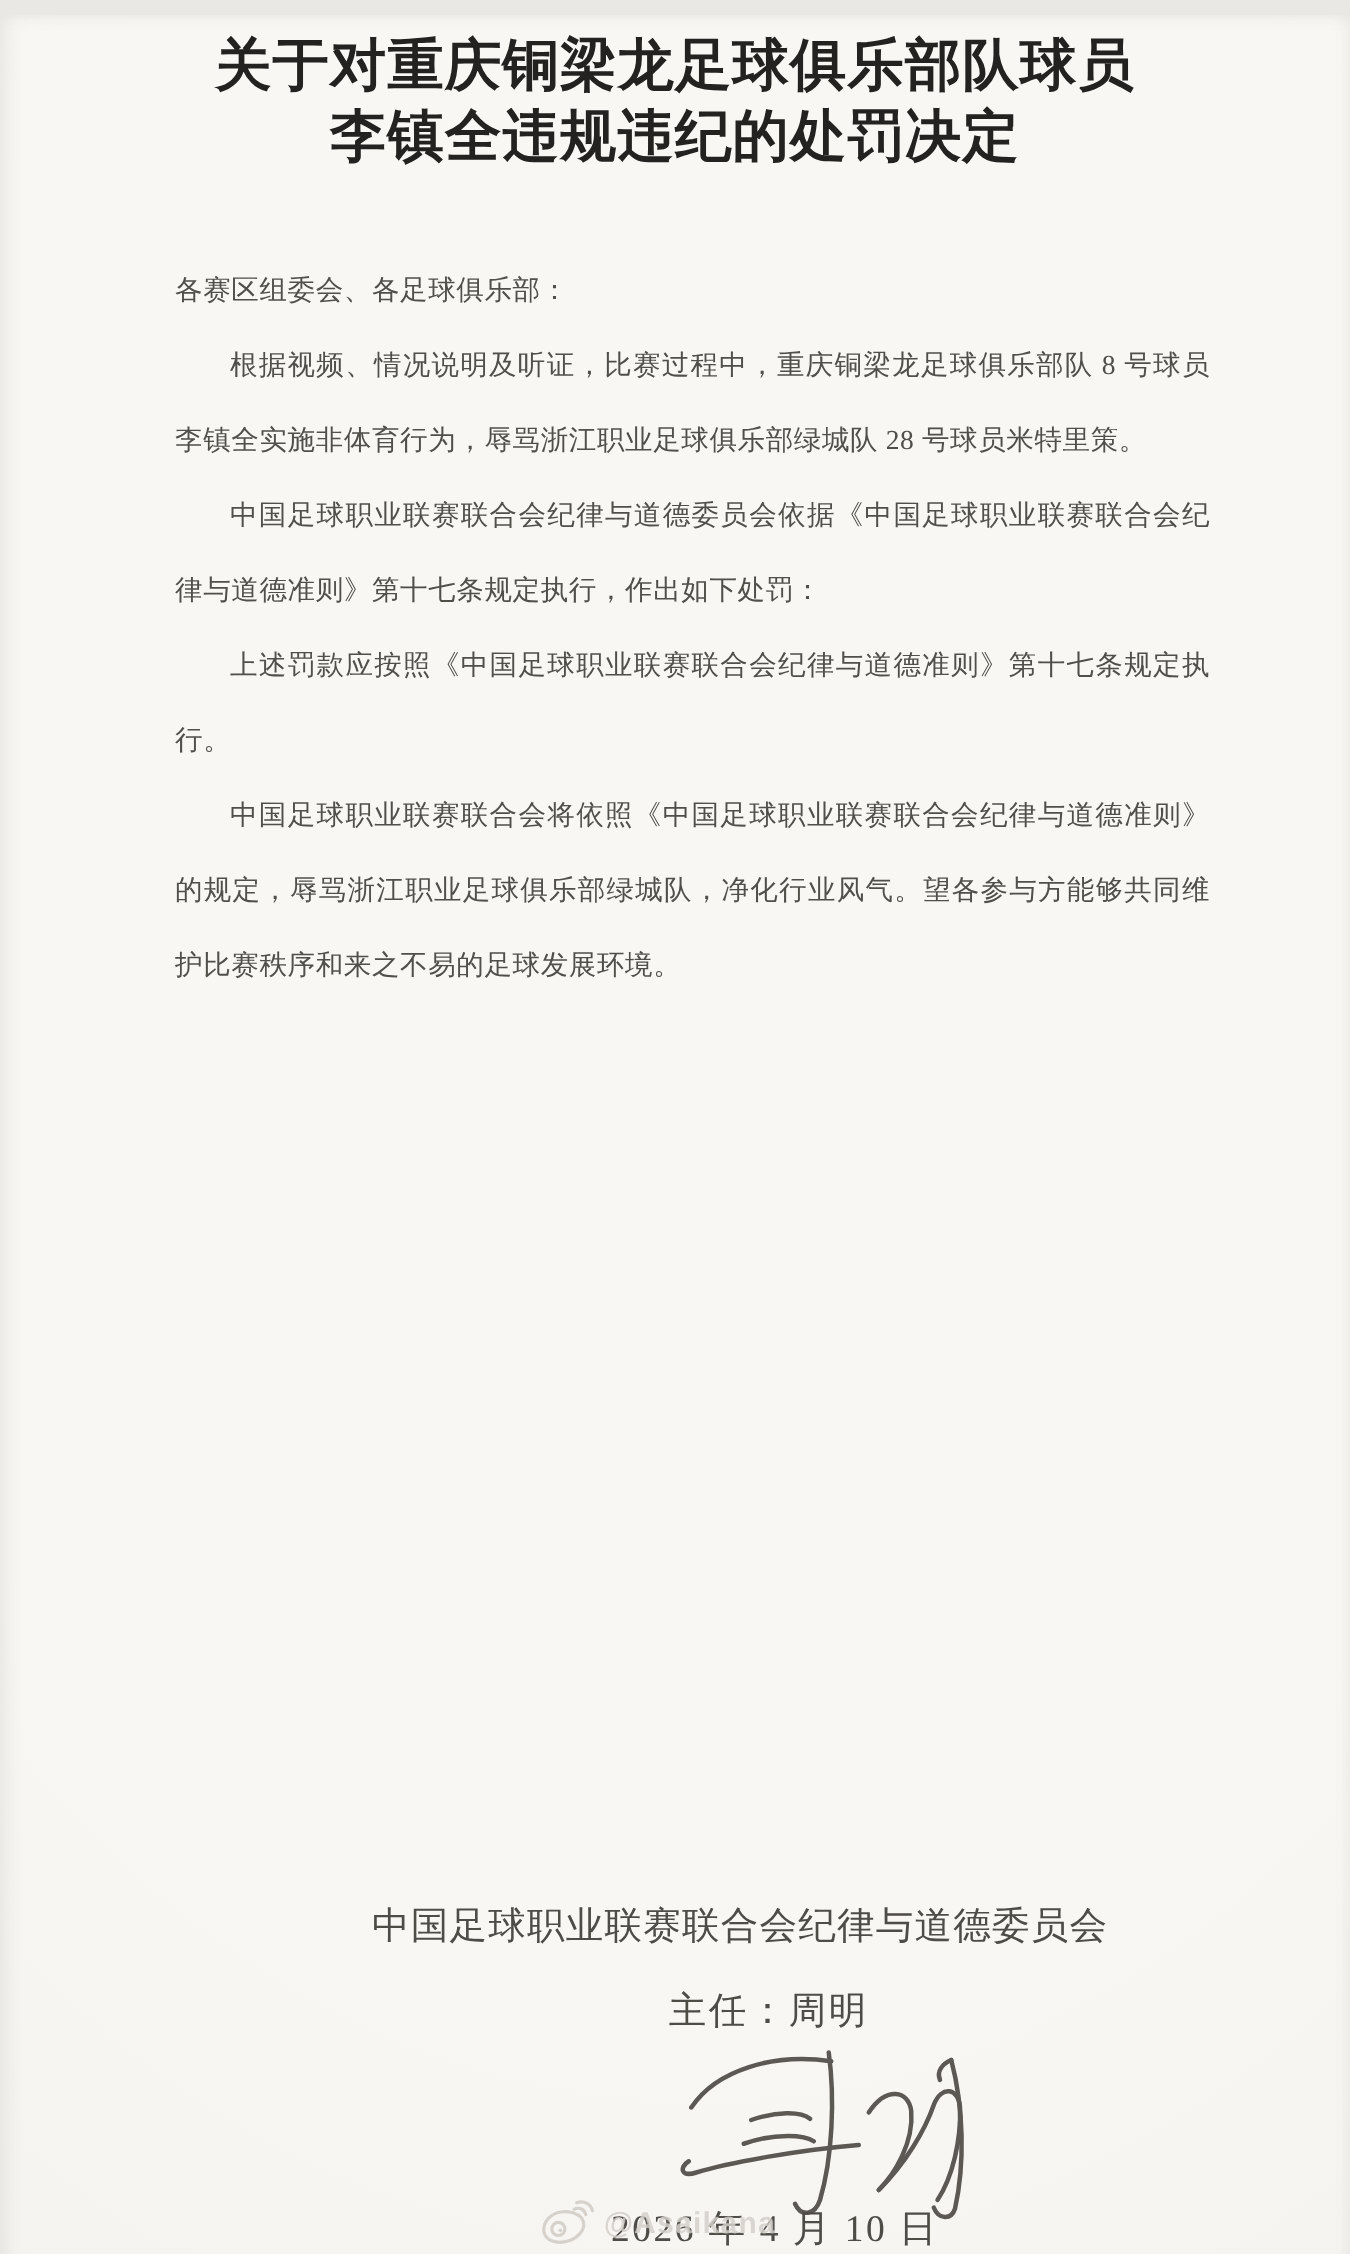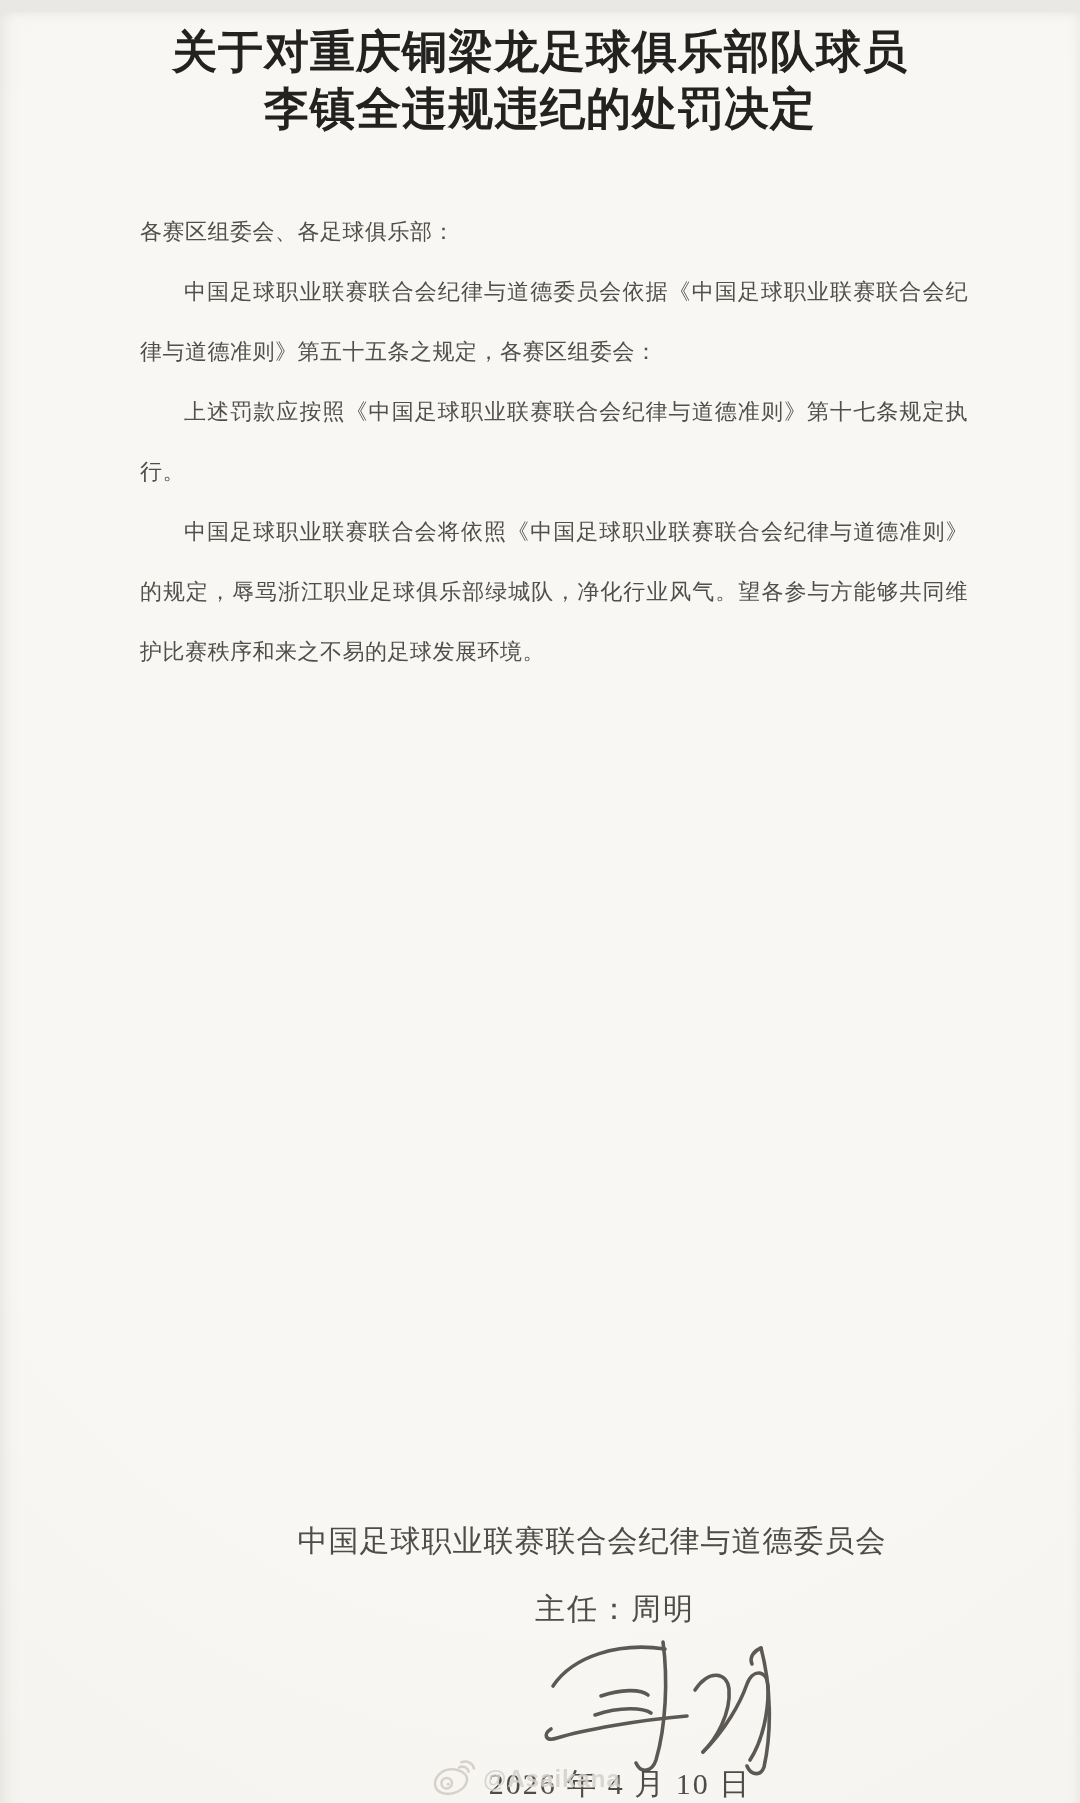--- a/index.html
+++ b/index.html
@@ -100,21 +100,22 @@
 
 <div class="page">
 
   <div class="title">
     <div>关于对重庆铜梁龙足球俱乐部队球员</div>
     <div>李镇全违规违纪的处罚决定</div>
   </div>
 
   <div class="body-text">
     <p class="salutation">各赛区组委会、各足球俱乐部：</p>
-    <p>中国足球职业联赛联合会纪律与道德委员会依据《中国足球职业联赛联合会纪律与道德准则》第五十五条之规定，各赛区组委会：</p>
+    <p>根据视频、情况说明及听证，比赛过程中，重庆铜梁龙足球俱乐部队 8 号球员李镇全实施非体育行为，辱骂浙江职业足球俱乐部绿城队 28 号球员米特里策。</p>
+    <p>中国足球职业联赛联合会纪律与道德委员会依据《中国足球职业联赛联合会纪律与道德准则》第十七条规定执行，作出如下处罚：</p>
     <p>上述罚款应按照《中国足球职业联赛联合会纪律与道德准则》第十七条规定执行。</p>
     <p>中国足球职业联赛联合会将依照《中国足球职业联赛联合会纪律与道德准则》的规定，辱骂浙江职业足球俱乐部绿城队，净化行业风气。望各参与方能够共同维护比赛秩序和来之不易的足球发展环境。</p>
   </div>
 
   <div class="sig-block org-line">中国足球职业联赛联合会纪律与道德委员会</div>
 
   <div class="sig-block director-line">
     <span>主任：</span><span>周明</span>
   </div>
 

